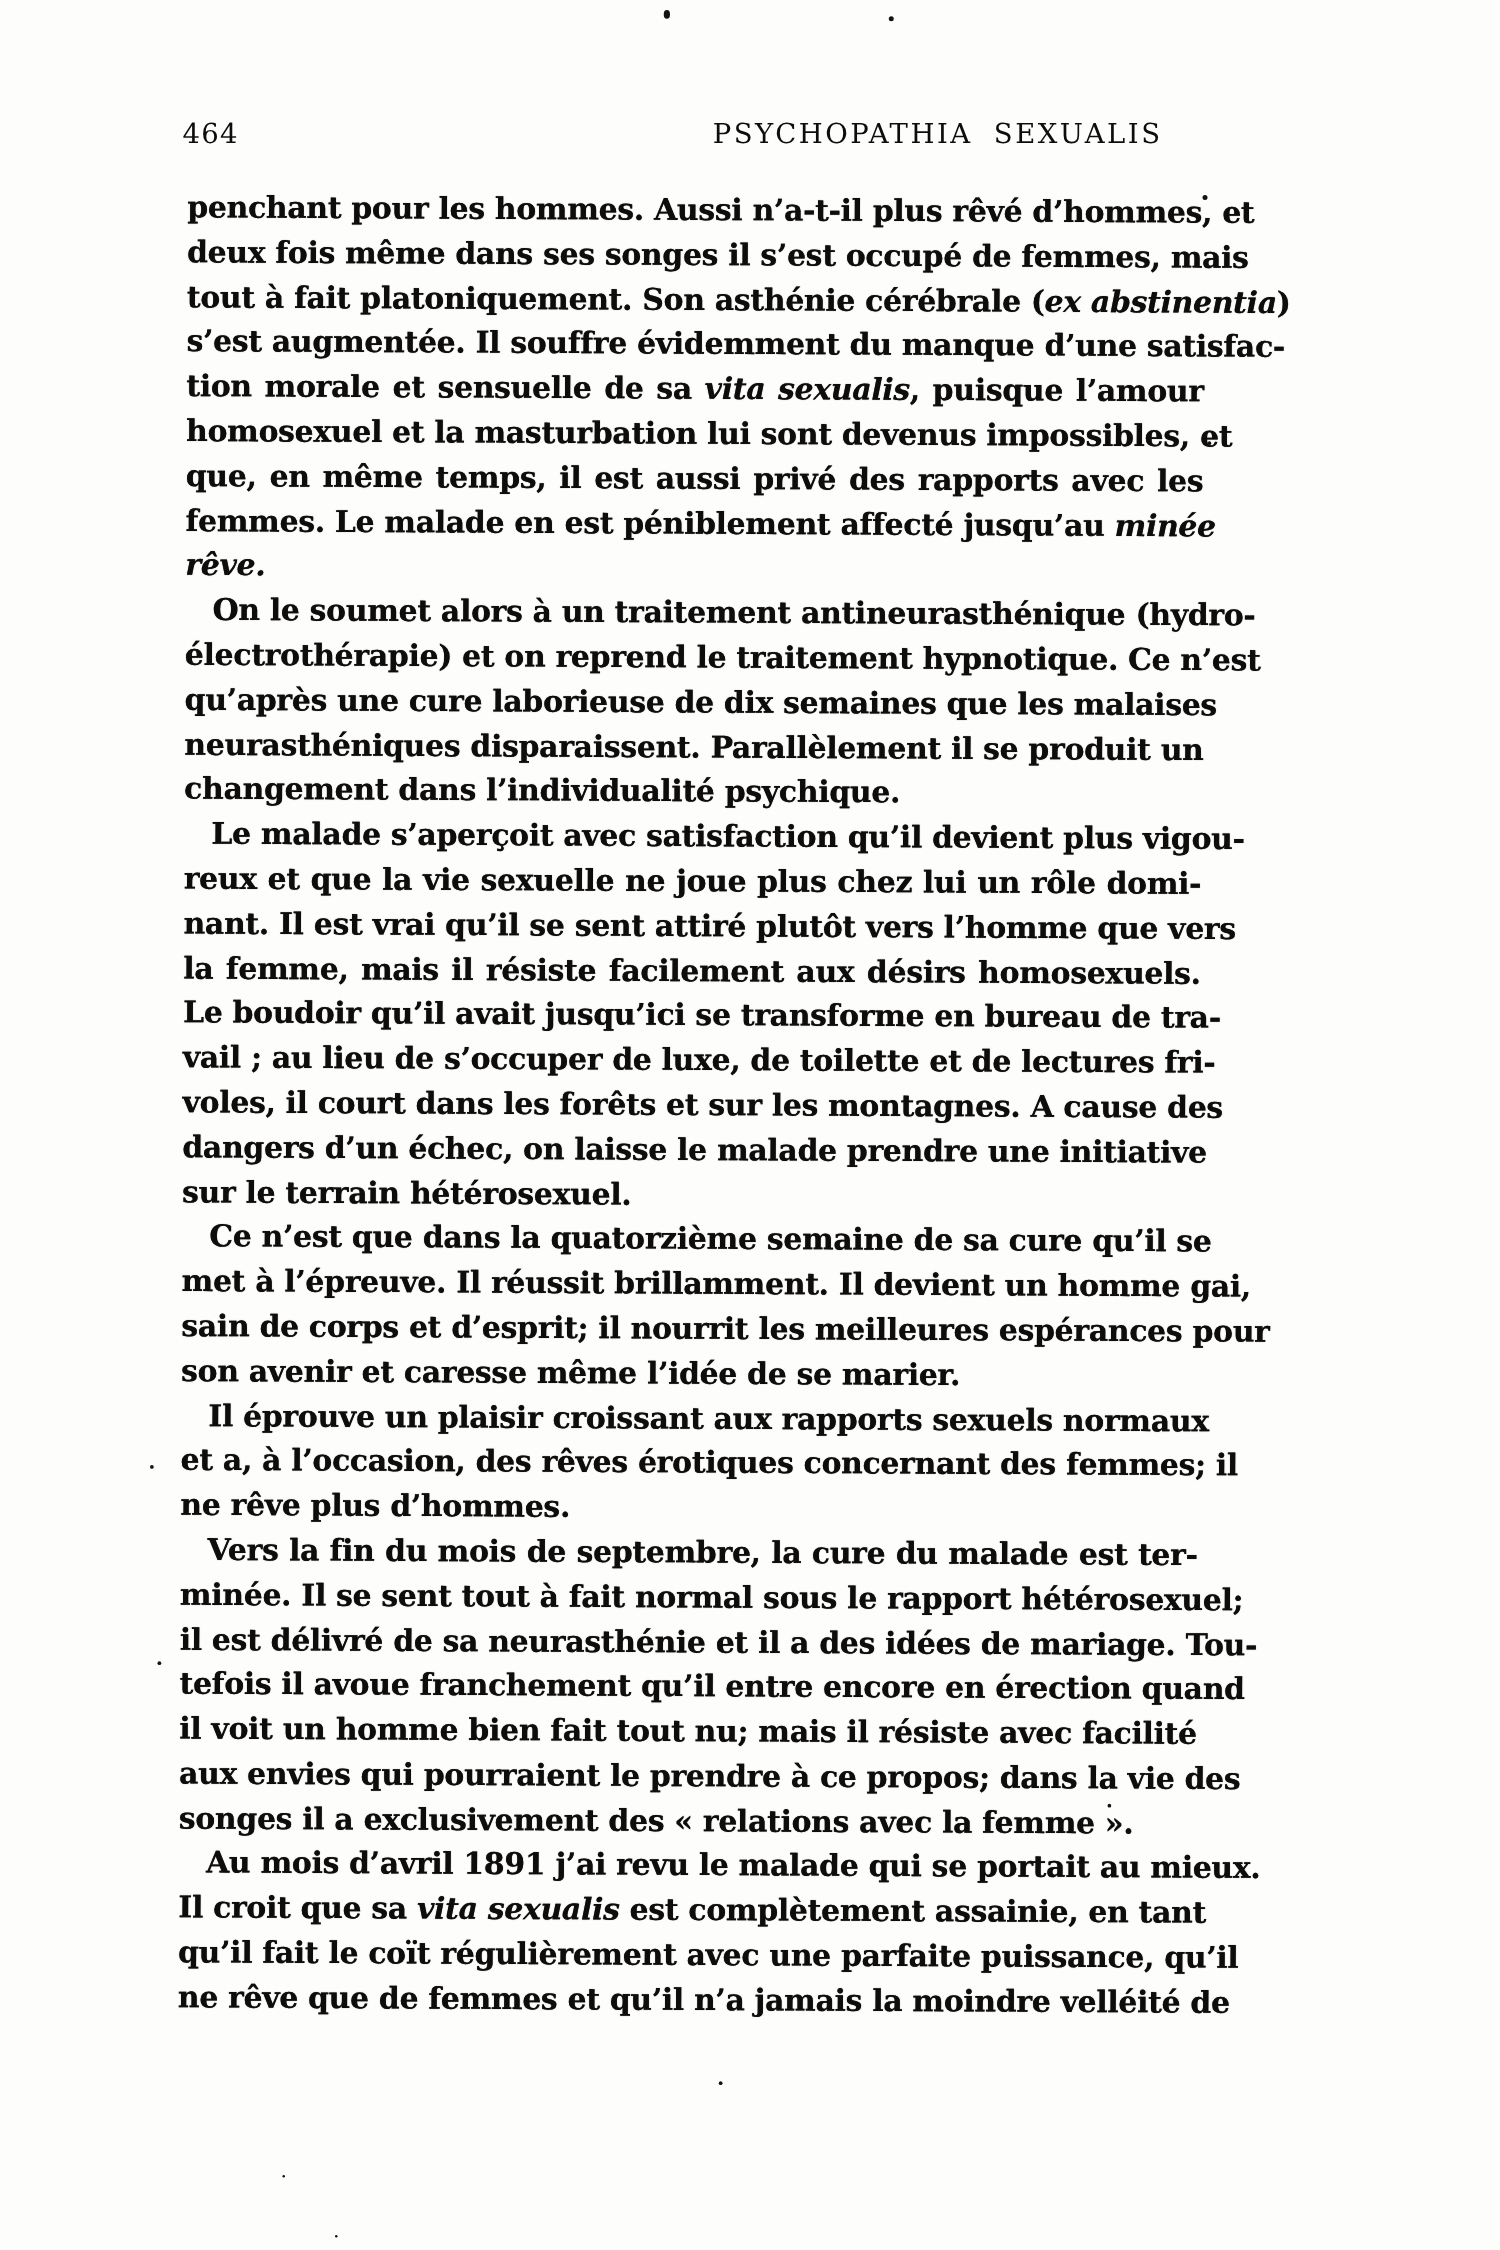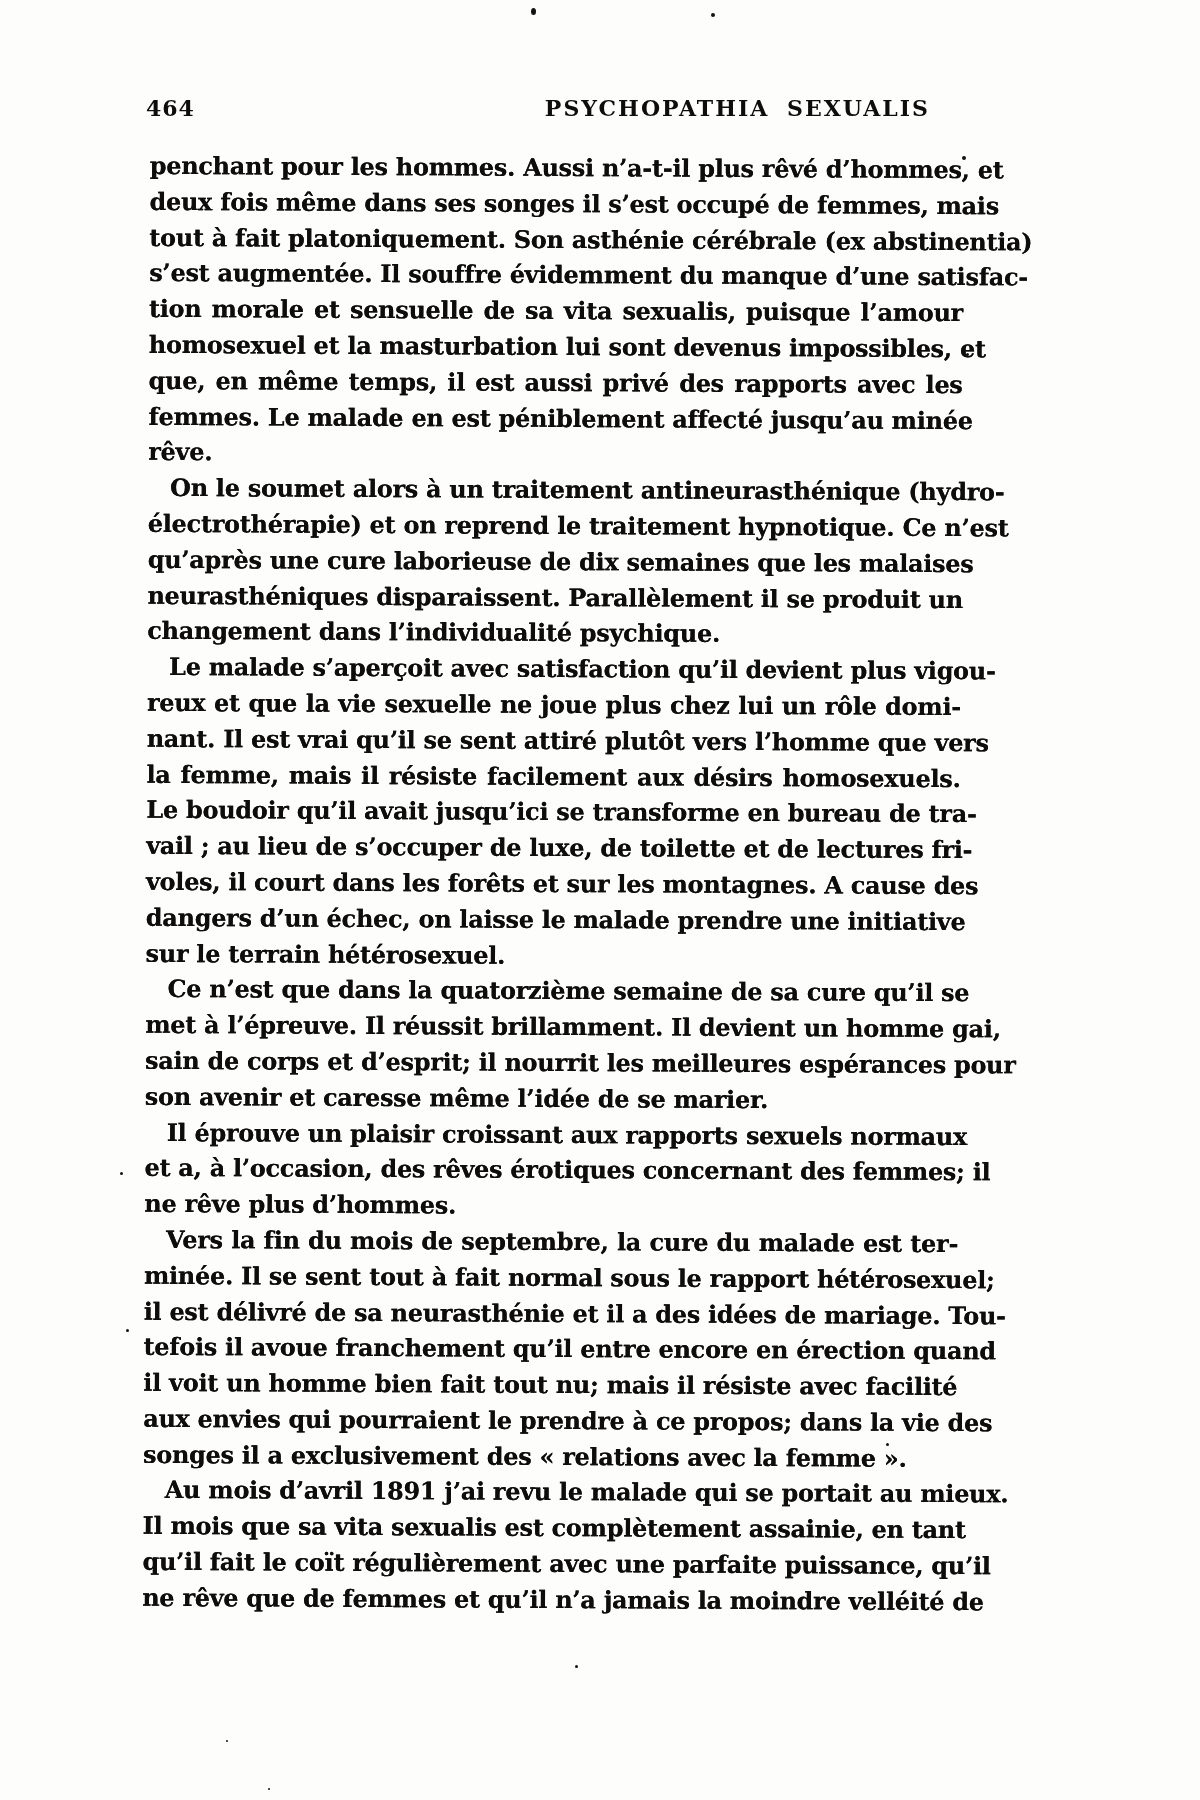--- a/index.html
+++ b/index.html
@@ -7,21 +7,21 @@
     width:1200px;height:1800px;
     background:#fdfdfc;
     font-family:"DejaVu Serif","Liberation Serif",serif;
     color:#0e0d0b;
     overflow:hidden;
     position:relative;
   }
   .page{position:absolute;inset:0;}
   .runhead{
     position:absolute;top:96px;left:146px;width:814px;height:28px;
-    font-weight:700;font-size:22px;line-height:24px;
+    font-weight:400;font-size:22px;line-height:24px;
   }
   .pagenum{
     position:absolute;left:0;top:0;
     letter-spacing:1px;
   }
   .runtitle{
     position:absolute;left:0;right:30px;top:0;text-align:right;
     letter-spacing:2px;
     word-spacing:8px;
   }
@@ -34,21 +34,21 @@
   }
   .para{margin:0;}
   .line{
     line-height:35.8px;height:35.8px;
     text-align:justify;text-align-last:justify;
     white-space:nowrap;
     overflow:visible;
   }
   .line.last{text-align:left;text-align-last:left;}
   .line.indent{padding-left:22px;}
-  .it{}
+  .it{font-style:italic;}
   .speck{position:absolute;background:#151310;border-radius:50%;}
 </style>
 </head>
 <body>
 
 <div class="page">
   <div class="runhead">
     <span class="pagenum">464</span>
     <span class="runtitle">PSYCHOPATHIA SEXUALIS</span>
   </div>
@@ -97,21 +97,21 @@
         <div class="line indent"><span>Vers la fin du mois de septembre, la cure du malade est ter-</span></div>
         <div class="line"><span>minée. Il se sent tout à fait normal sous le rapport hétérosexuel;</span></div>
         <div class="line"><span>il est délivré de sa neurasthénie et il a des idées de mariage. Tou-</span></div>
         <div class="line"><span>tefois il avoue franchement qu’il entre encore en érection quand</span></div>
         <div class="line"><span>il voit un homme bien fait tout nu; mais il résiste avec facilité</span></div>
         <div class="line"><span>aux envies qui pourraient le prendre à ce propos; dans la vie des</span></div>
         <div class="line last"><span>songes il a exclusivement des « relations avec la femme ».</span></div>
       </div>
       <div class="para">
         <div class="line indent"><span>Au mois d’avril 1891 j’ai revu le malade qui se portait au mieux.</span></div>
-        <div class="line"><span>Il mois que sa </span><span class="it">vita sexualis</span><span> est complètement assainie, en tant</span></div>
+        <div class="line"><span>Il croit que sa </span><span class="it">vita sexualis</span><span> est complètement assainie, en tant</span></div>
         <div class="line"><span>qu’il fait le coït régulièrement avec une  parfaite puissance, qu’il</span></div>
         <div class="line last"><span>ne rêve que de femmes et qu’il n’a jamais la moindre velléité de</span></div>
       </div>
     </div>
 <div class="speck" style="left: 531px; top: 8px; width: 5px; height: 7px;"></div>
     <div class="speck" style="left: 711px; top: 13px; width: 4px; height: 4px;"></div>
     <div class="speck" style="left: 962px; top: 156px; width: 4px; height: 4px;"></div>
     <div class="speck" style="left: 966px; top: 353px; width: 3px; height: 3px;"></div>
     <div class="speck" style="left: 120px; top: 1172px; width: 3px; height: 3px;"></div>
     <div class="speck" style="left: 126px; top: 1329px; width: 3px; height: 3px;"></div>

